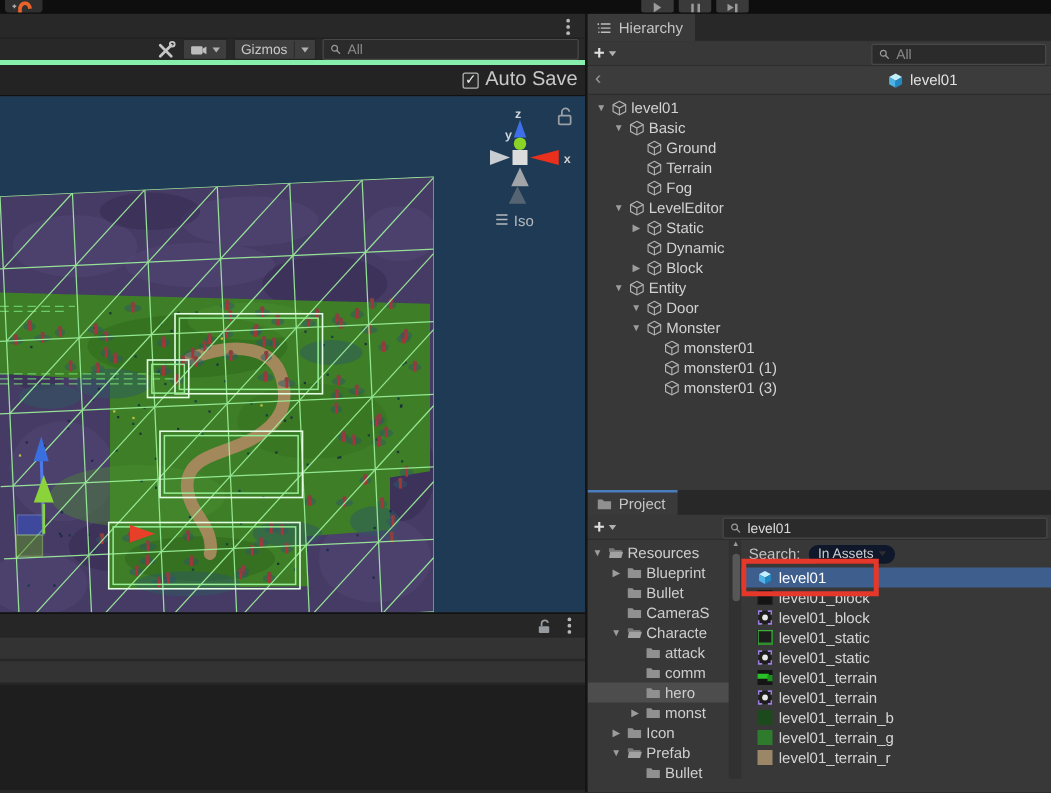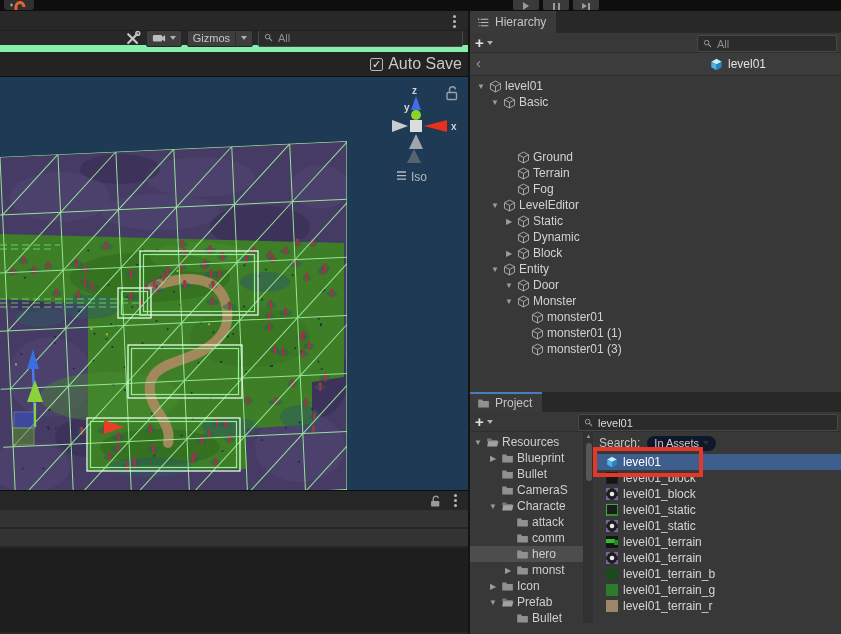--- a/index.html
+++ b/index.html
@@ -16,21 +16,21 @@
   .g-step i { display:block; width:0; height:0; border-left:5px solid #9a9a9a; border-top:3.5px solid transparent; border-bottom:3.5px solid transparent; }
   .g-step b { display:block; width:2px; height:7px; background:#9a9a9a; margin-left:1px; }
 
   #divider { position:absolute; left:468px; top:0; width:2px; height:634px; background:#141414; z-index:5; }
 
   
   #left { position:absolute; left:0; top:11px; width:468px; height:623px; }
   .scene-tabbar { height:20px; background:#282828; position:relative; border-bottom:1px solid #202020; }
   .kebab { position:absolute; width:3px; height:3px; border-radius:50%; background:#b8b8b8; box-shadow:0 -5px 0 #b8b8b8, 0 5px 0 #b8b8b8; }
   .scene-tabbar .kebab { right:12px; top:9px; }
-  .scene-toolbar { height:21px; background:#282828; display:flex; align-items:center; justify-content:flex-end; gap:5px; padding-right:5px; border-bottom:7px solid #86efac; }
+  .scene-toolbar { height:21px; background:#282828; display:flex; align-items:center; justify-content:flex-end; gap:5px; padding-right:5px; border-bottom:4px solid #86efac; }
   .tool-ic { width:16px; height:16px; }
   .tool-pill { background:#3e3e3e; border:1px solid #242424; border-radius:2px; height:17px; display:flex; align-items:center; padding:0 5px; gap:4px; color:#c8c8c8; font-size:11px; }
   .caret-dn { width:0; height:0; border-left:3.5px solid transparent; border-right:3.5px solid transparent; border-top:4px solid #b0b0b0; }
   .pill-sep { width:1px; height:13px; background:#2c2c2c; margin:0 1px; }
   .searchfield { background:#2b2b2b; border:1px solid #484848; border-radius:2px; height:17px; display:flex; align-items:center; padding:0 4px; gap:3px; }
   .searchfield .ph { color:#8b8b8b; font-size:11px; }
   .searchfield .val { color:#dadada; font-size:11px; }
   .scene-search { width:205px; }
   .autosave-row { height:25px; background:#232323; display:flex; align-items:center; justify-content:flex-end; gap:5px; padding-right:6px; border-bottom:1px solid #111; }
   .checkbox { width:13px; height:13px; background:#2a2a2a; border:1px solid #b8b8b8; border-radius:2px; color:#f0f0f0; font-size:11px; line-height:11px; text-align:center; }
@@ -721,21 +721,21 @@
         </svg>
         <span>level01</span>
       </div>
       <div class="trow" style="padding-left: 20px;">
         <span class="caret">▼</span>
         <svg class="cube-ic">
           <use href="#cube-o"></use>
         </svg>
         <span>Basic</span>
       </div>
-      <div class="trow" style="padding-left: 34px; margin-top: 39px;">
+      <div class="trow" style="padding-left: 34px;">
         <span class="caret"></span>
         <svg class="cube-ic">
           <use href="#cube-o"></use>
         </svg>
         <span>Ground</span>
       </div>
       <div class="trow" style="padding-left: 34px;">
         <span class="caret"></span>
         <svg class="cube-ic">
           <use href="#cube-o"></use>

